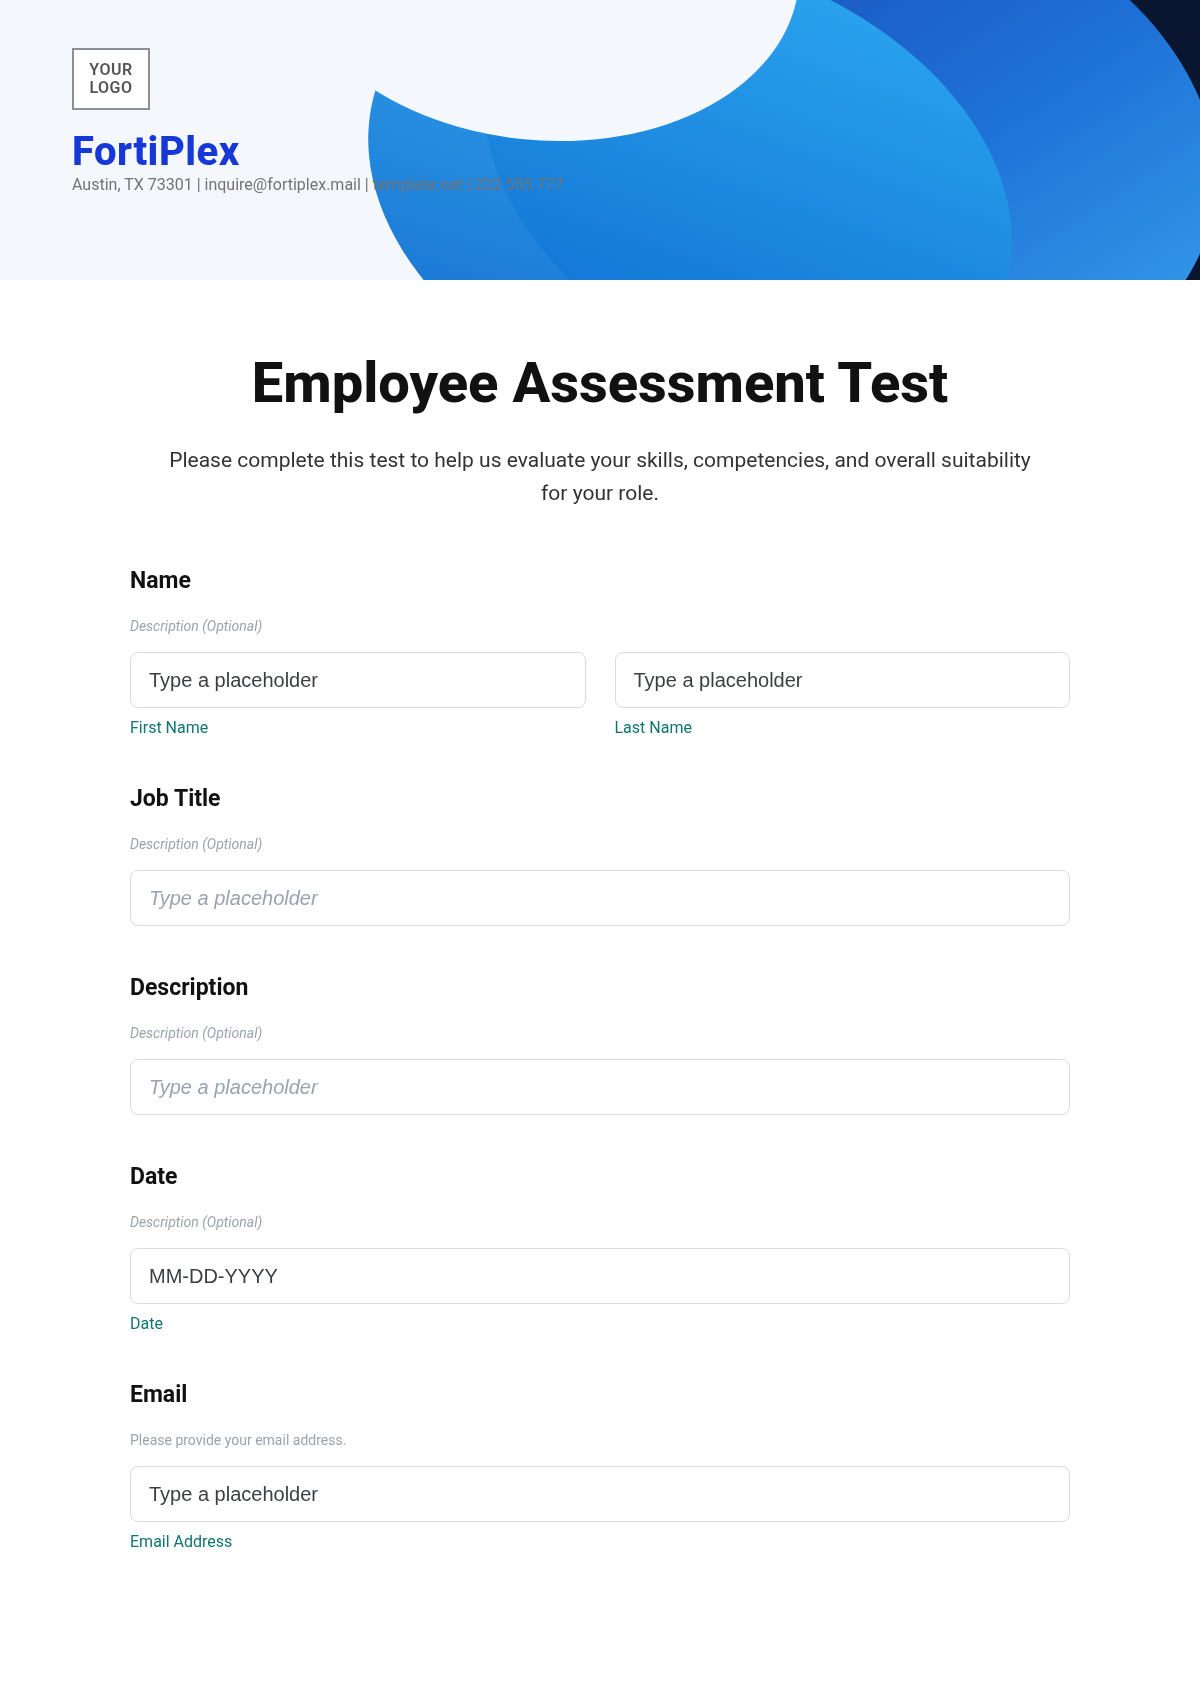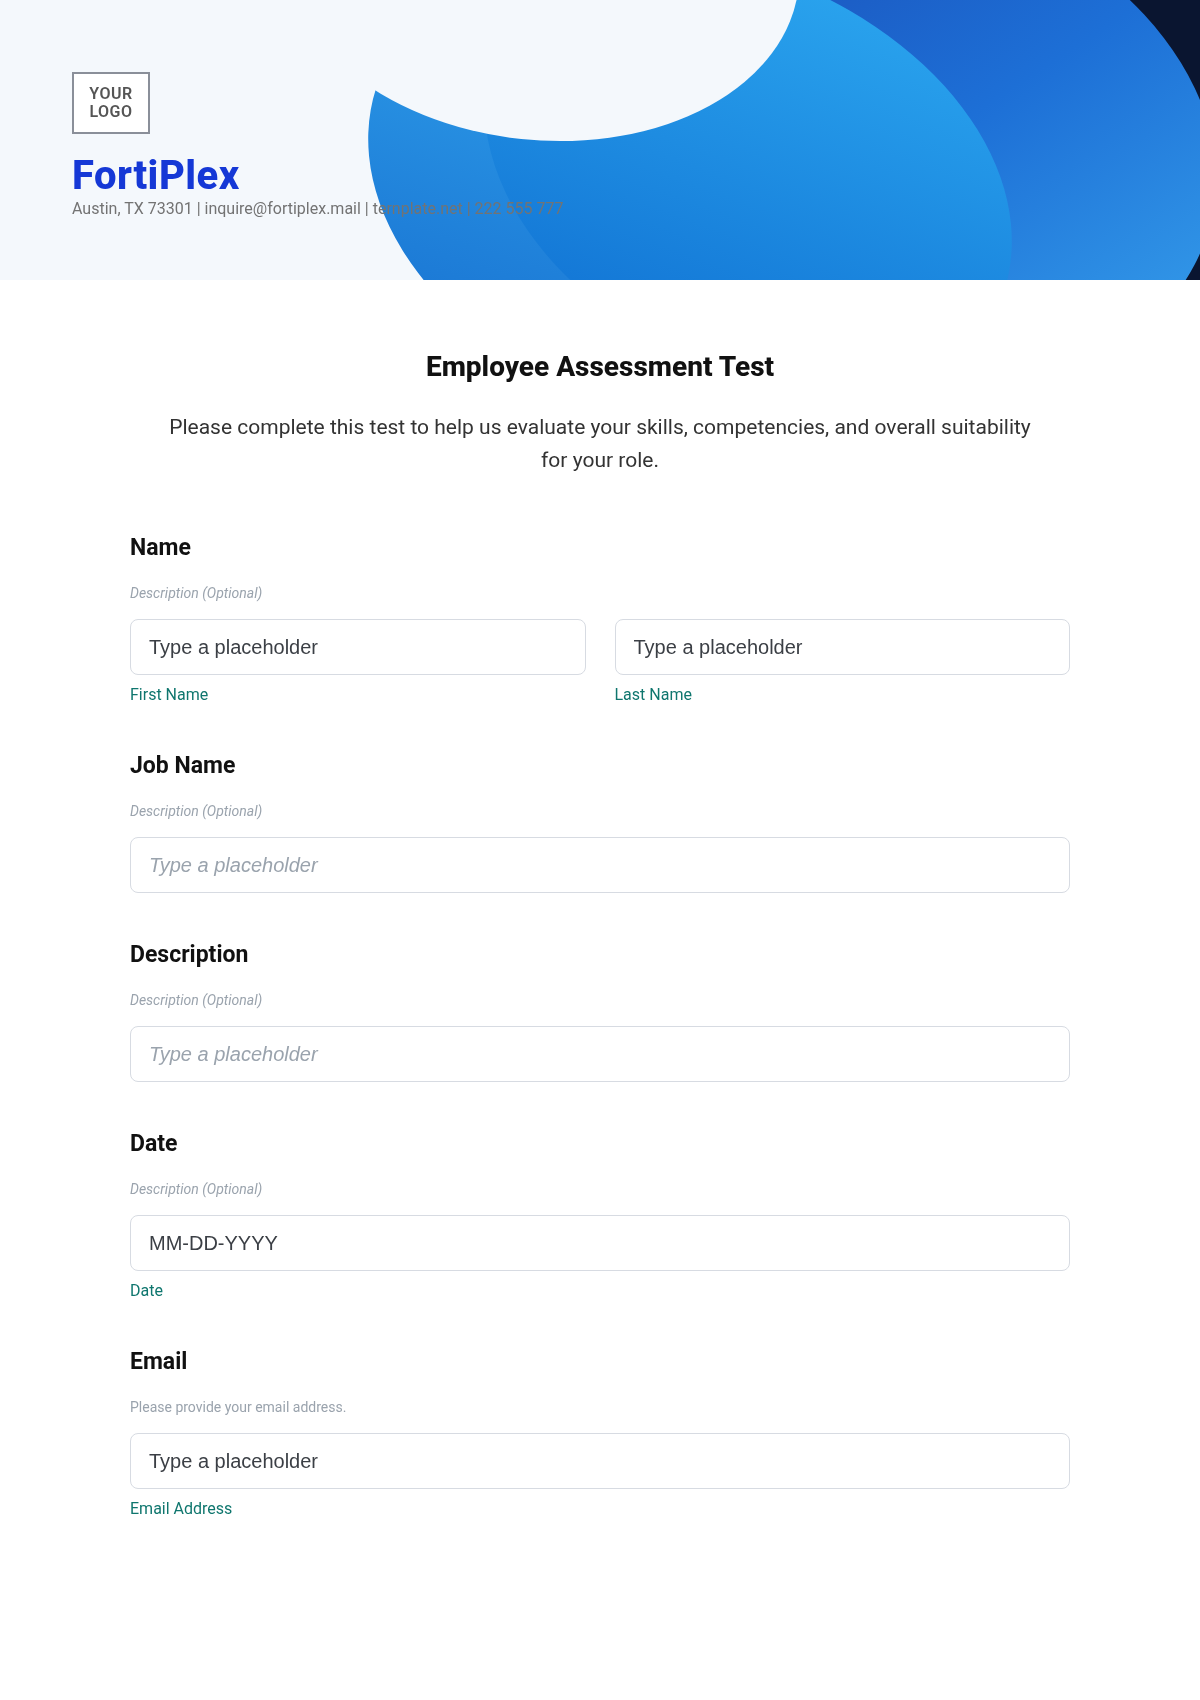--- a/index.html
+++ b/index.html
@@ -8,27 +8,27 @@
 
   
   .header-band { position:relative; width:100%; height:280px; background:#f4f8fc; overflow:hidden; }
   .swirl { position:absolute; top:-160px; right:-140px; width:820px; height:560px; }
   .swirl .c1 { position:absolute; inset:0; background:#0a1530; border-radius:50% 50% 50% 50% / 55% 55% 45% 45%; transform:rotate(8deg); }
   .swirl .c2 { position:absolute; top:40px; left:-40px; width:740px; height:520px; background:linear-gradient(135deg,#1a3ea8 0%, #1d6fd6 55%, #3aa8ef 100%); border-radius:50%; transform:rotate(12deg); }
   .swirl .c3 { position:absolute; top:120px; left:-160px; width:660px; height:460px; background:linear-gradient(180deg,#2aa6ef 0%, #0d6cd0 100%); border-radius:50%; transform:rotate(18deg); opacity:.95; }
   .swirl .c4 { position:absolute; top:-60px; left:-240px; width:520px; height:360px; background:#f4f8fc; border-radius:50%; transform:rotate(6deg); }
 
   .brand-block { position:relative; padding:48px 0 0 72px; }
-  .logo-box { width:78px; height:62px; border:2px solid #8a8f99; background:#fff; display:flex; align-items:center; justify-content:center; text-align:center; font-size:16px; font-weight:600; color:#555; line-height:1.15; letter-spacing:.5px;margin-top:24px; }
+  .logo-box { width:78px; height:62px; border:2px solid #8a8f99; background:#fff; display:flex; align-items:center; justify-content:center; text-align:center; font-size:16px; font-weight:600; color:#555; line-height:1.15; letter-spacing:.5px; }
   .brand-name { margin-top:18px; font-size:40px; font-weight:800; color:#1538d6; letter-spacing:.5px; }
   .brand-meta { margin-top:0; font-size:16px; color:#737373; }
 
   
   .content { padding: 70px 130px 0 130px; }
-  .title { text-align:center; font-size:28px; font-weight:800; color:#111; }
+  .title { text-align:center; font-size:56px; font-weight:800; color:#111; }
   .intro { margin:28px auto 0; text-align:center; font-size:21px; color:#333; line-height:1.55; max-width:880px; }
 
   .field-group { margin-top:58px; }
   .field-group + .field-group { margin-top:48px; }
   .field-label { font-size:23px; font-weight:700; color:#111; }
   .field-desc { margin-top:24px; font-size:14px; font-style:italic; color:#9aa3ad; }
 
   .row { display:flex; gap:29px; margin-top:18px; }
   .col { flex:1; display:flex; flex-direction:column; }
 
@@ -73,21 +73,21 @@
           <div class="sub-label">First Name</div>
         </div>
         <div class="col">
           <input class="text-input solid-ph" type="text" placeholder="Type a placeholder" style="">
           <div class="sub-label">Last Name</div>
         </div>
       </div>
     </div>
 
     <div class="field-group">
-      <div class="field-label">Job Name</div>
+      <div class="field-label">Job Title</div>
       <div class="field-desc">Description (Optional)</div>
       <div class="row">
           <div class="col">
         <input class="text-input" type="text" placeholder="Type a placeholder" style="">
       </div>
         </div>
     </div>
 
     <div class="field-group">
       <div class="field-label">Description</div>

